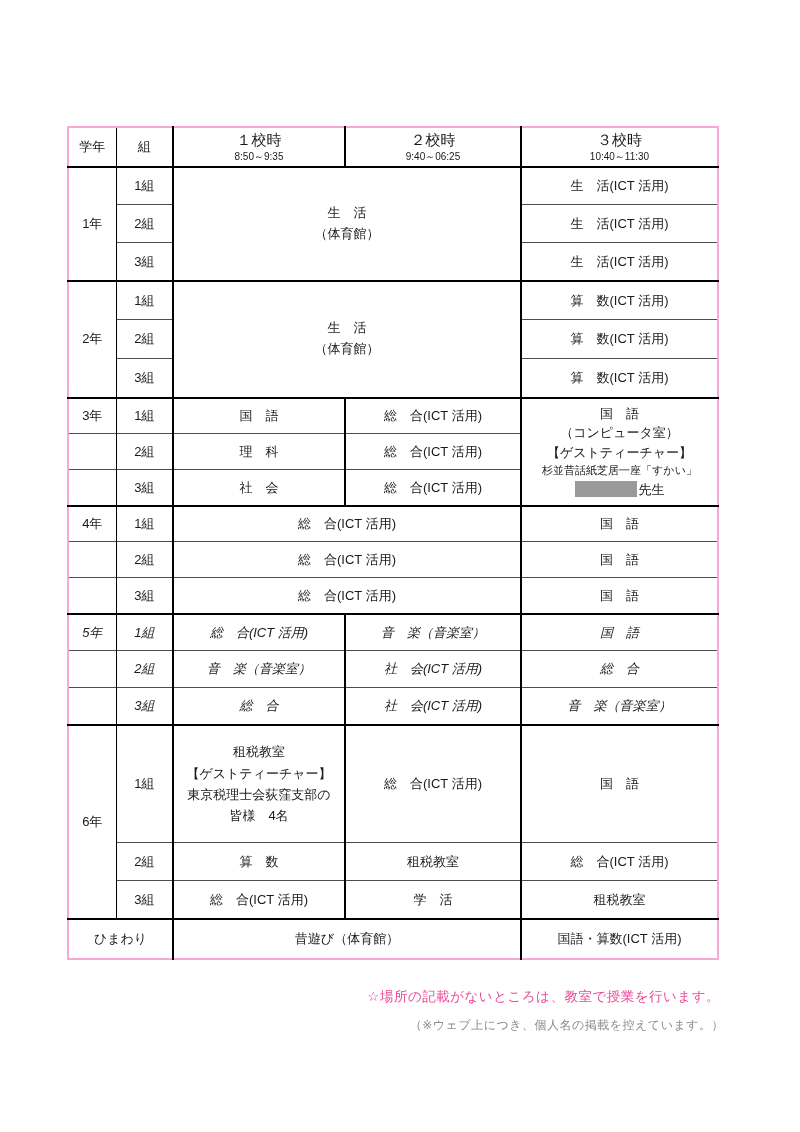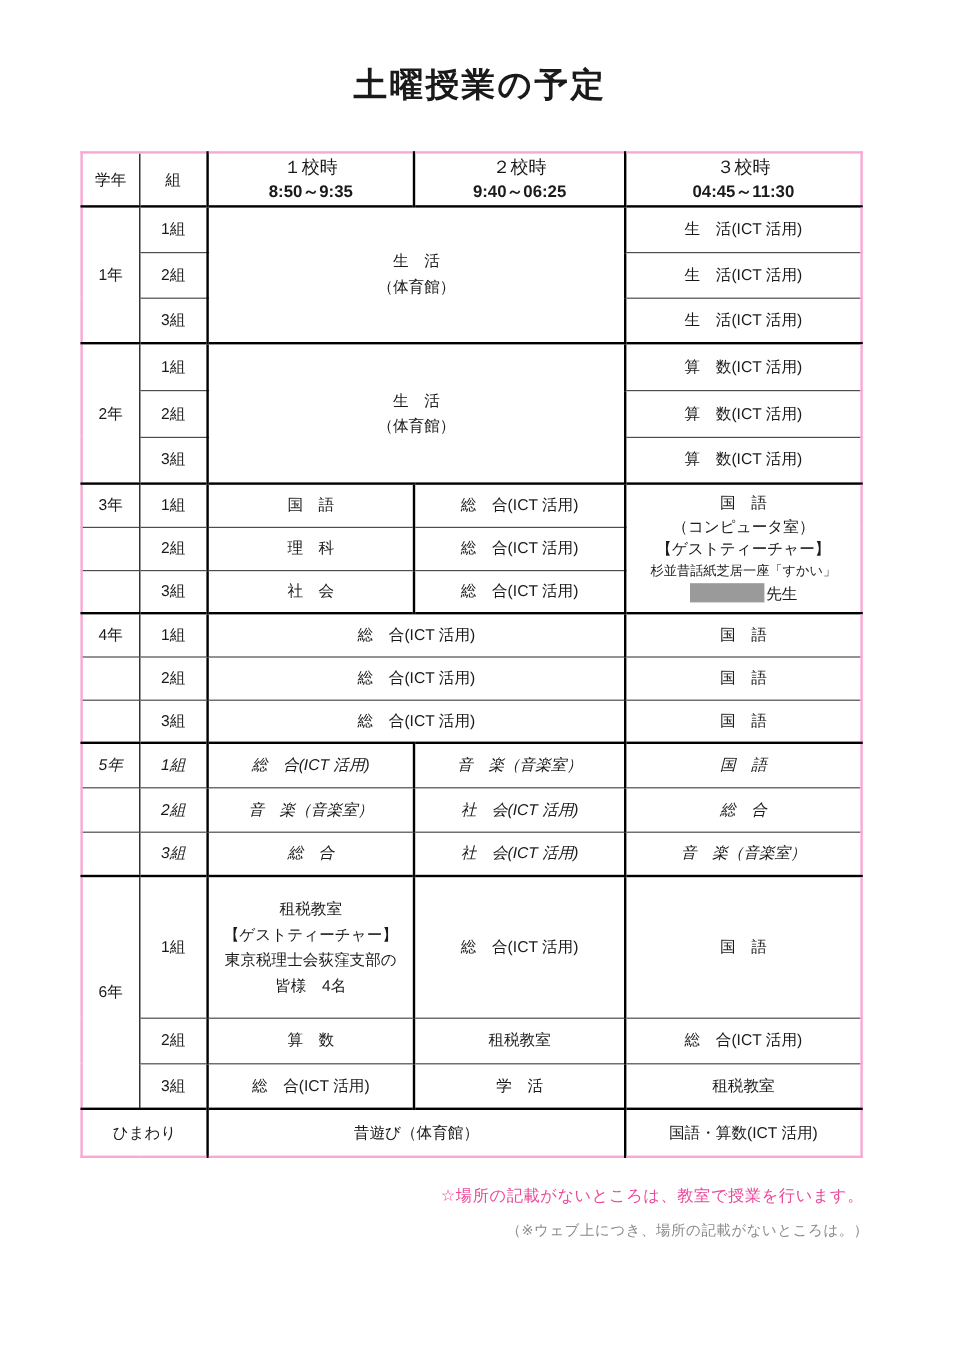--- a/index.html
+++ b/index.html
@@ -34,21 +34,21 @@
   tr.r-head{height:33px;}
   tr.r-g1{height:38px;}
   tr.r-g2{height:39px;}
   tr.r-g3{height:36px;}
   tr.r-g4{height:36px;}
   tr.r-g5{height:37px;font-style:italic;}
   tr.r-g6a{height:118px;}
   tr.r-g6b{height:38px;}
   tr.r-him{height:40px;}
   .ph-name{font-size:15px;line-height:1.35;}
-  .ph-time{font-size:14px;line-height:1.35;font-weight:bold;}
+  .ph-time{font-size:10px;line-height:1.35;}
   .multiline{white-space:pre-line;line-height:1.6;}
   .stack .ln{line-height:1.5;font-size:13px;}
   .stack .ln-small{font-size:11px;line-height:1.6;}
   .g6cell .ln{line-height:1.65;}
   .redaction{
     display:inline-block;width:62px;height:16px;
     vertical-align:-3px;margin-right:2px;
   }
   .note1{
     position:absolute;top:988px;right:80px;
@@ -57,21 +57,20 @@
   .note2{
     position:absolute;top:1017px;right:76px;
     font-size:12px;letter-spacing:0.5px;color:#8a8a8a;
   }
 </style>
 </head>
 <body>
 
 <div class="page">
 
-  <h1 class="title">土曜授業の予定</h1>
 
   <table class="schedule">
     <colgroup>
       <col style="width:48px">
         <col style="width:57px">
         <col style="width:172px">
         <col style="width:176px">
         <col style="width:197px">
     </colgroup>
     <tbody>
@@ -82,21 +81,21 @@
         <td class="v-thick">
           <div class="ph-name">１校時</div>
           <div class="ph-time">8:50～9:35</div>
         </td>
         <td class="v-thick">
           <div class="ph-name">２校時</div>
           <div class="ph-time">9:40～06:25</div>
         </td>
         <td class="v-thick">
           <div class="ph-name">３校時</div>
-          <div class="ph-time">04:45～11:30</div>
+          <div class="ph-time">10:40～11:30</div>
         </td>
       </tr>
 
       <tr class="r-g1 sec-start">
         <td rowspan="3">1年</td>
         <td class="v-thin">1組</td>
         <td class="v-thick multiline" colspan="2" rowspan="3">生　活
 （体育館）</td>
         <td class="v-thick">生　活(ICT 活用)</td>
       </tr>
@@ -220,15 +219,15 @@
       <tr class="r-him sec-start">
         <td colspan="2">ひまわり</td>
         <td class="v-thick" colspan="2">昔遊び（体育館）</td>
         <td class="v-thick">国語・算数(ICT 活用)</td>
       </tr>
 
     </tbody>
   </table>
 
   <div class="note1">☆場所の記載がないところは、教室で授業を行います。</div>
-  <div class="note2">（※ウェブ上につき、場所の記載がないところは。）</div>
+  <div class="note2">（※ウェブ上につき、個人名の掲載を控えています。）</div>
 
 </div>
 
 </body></html>

